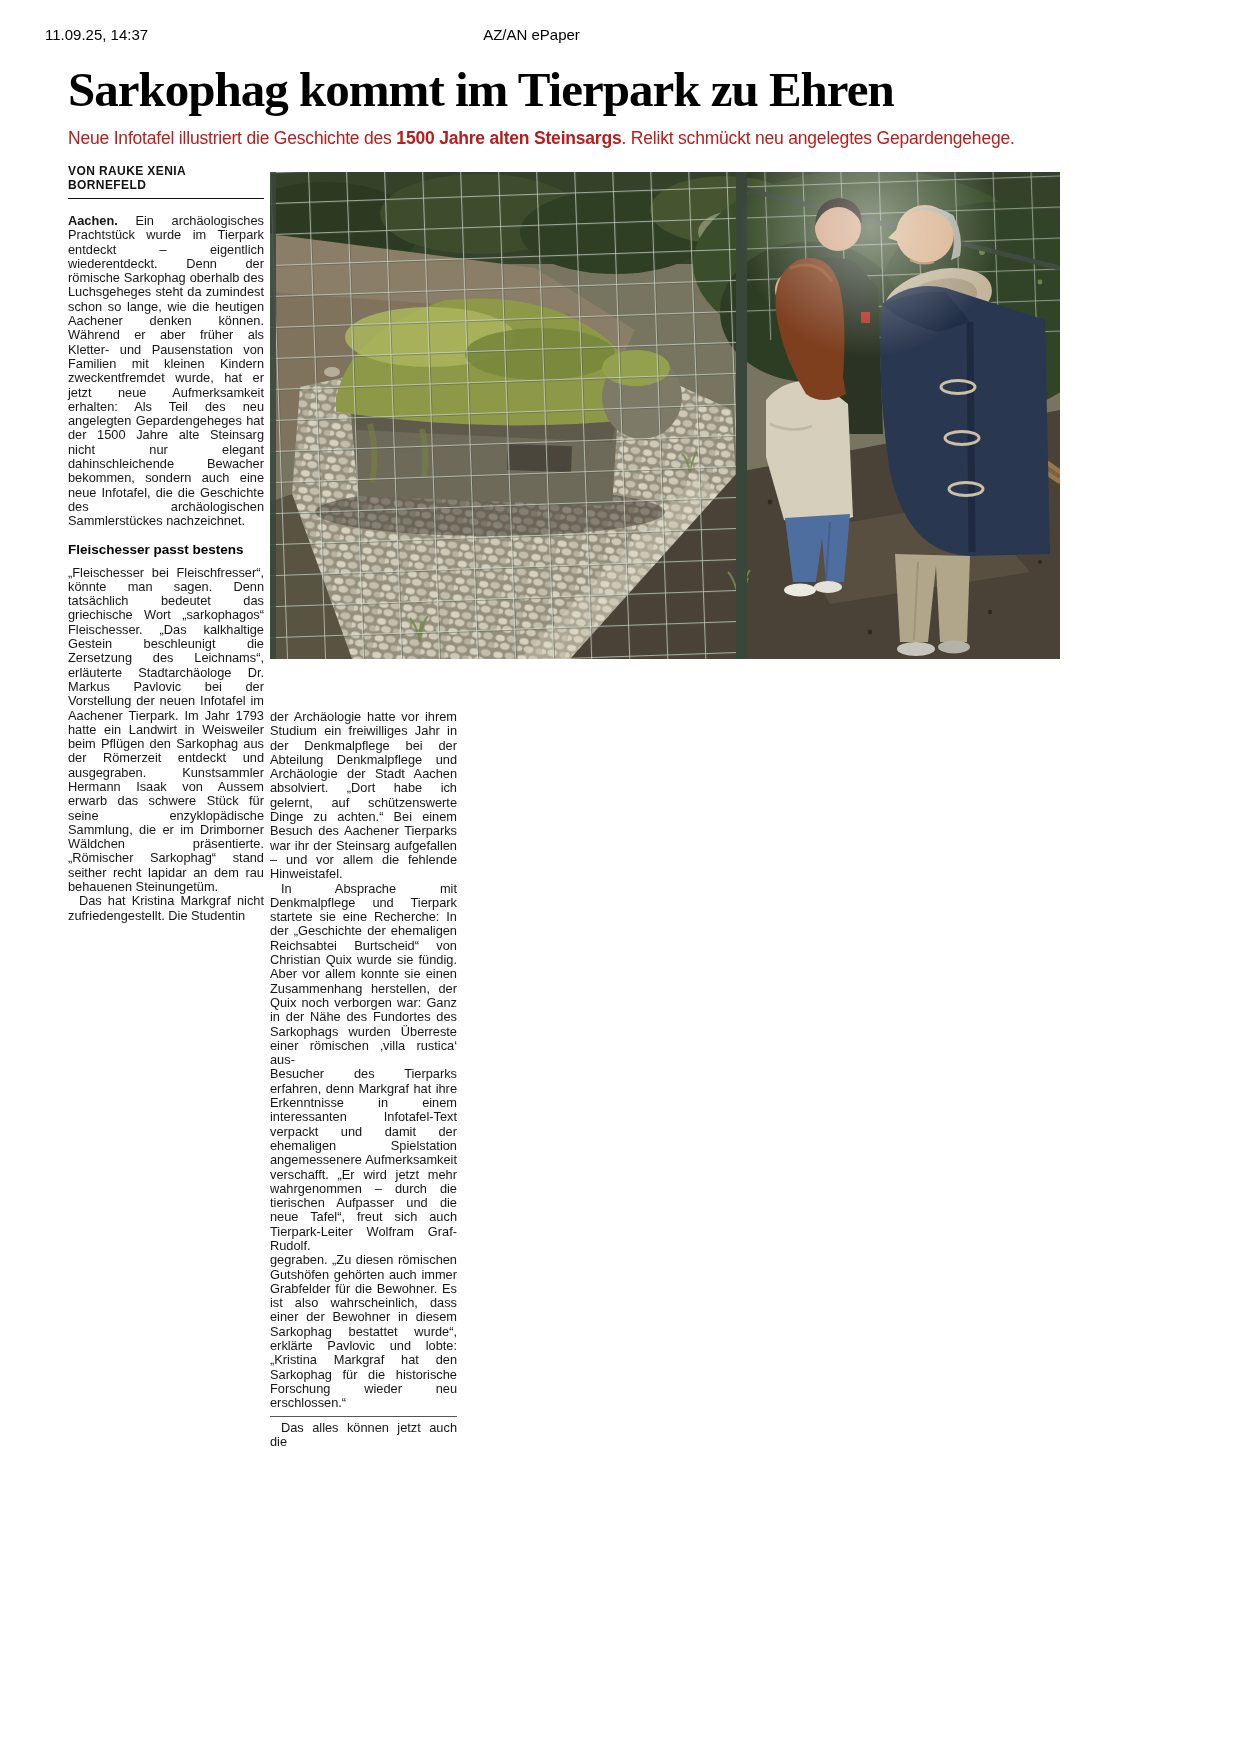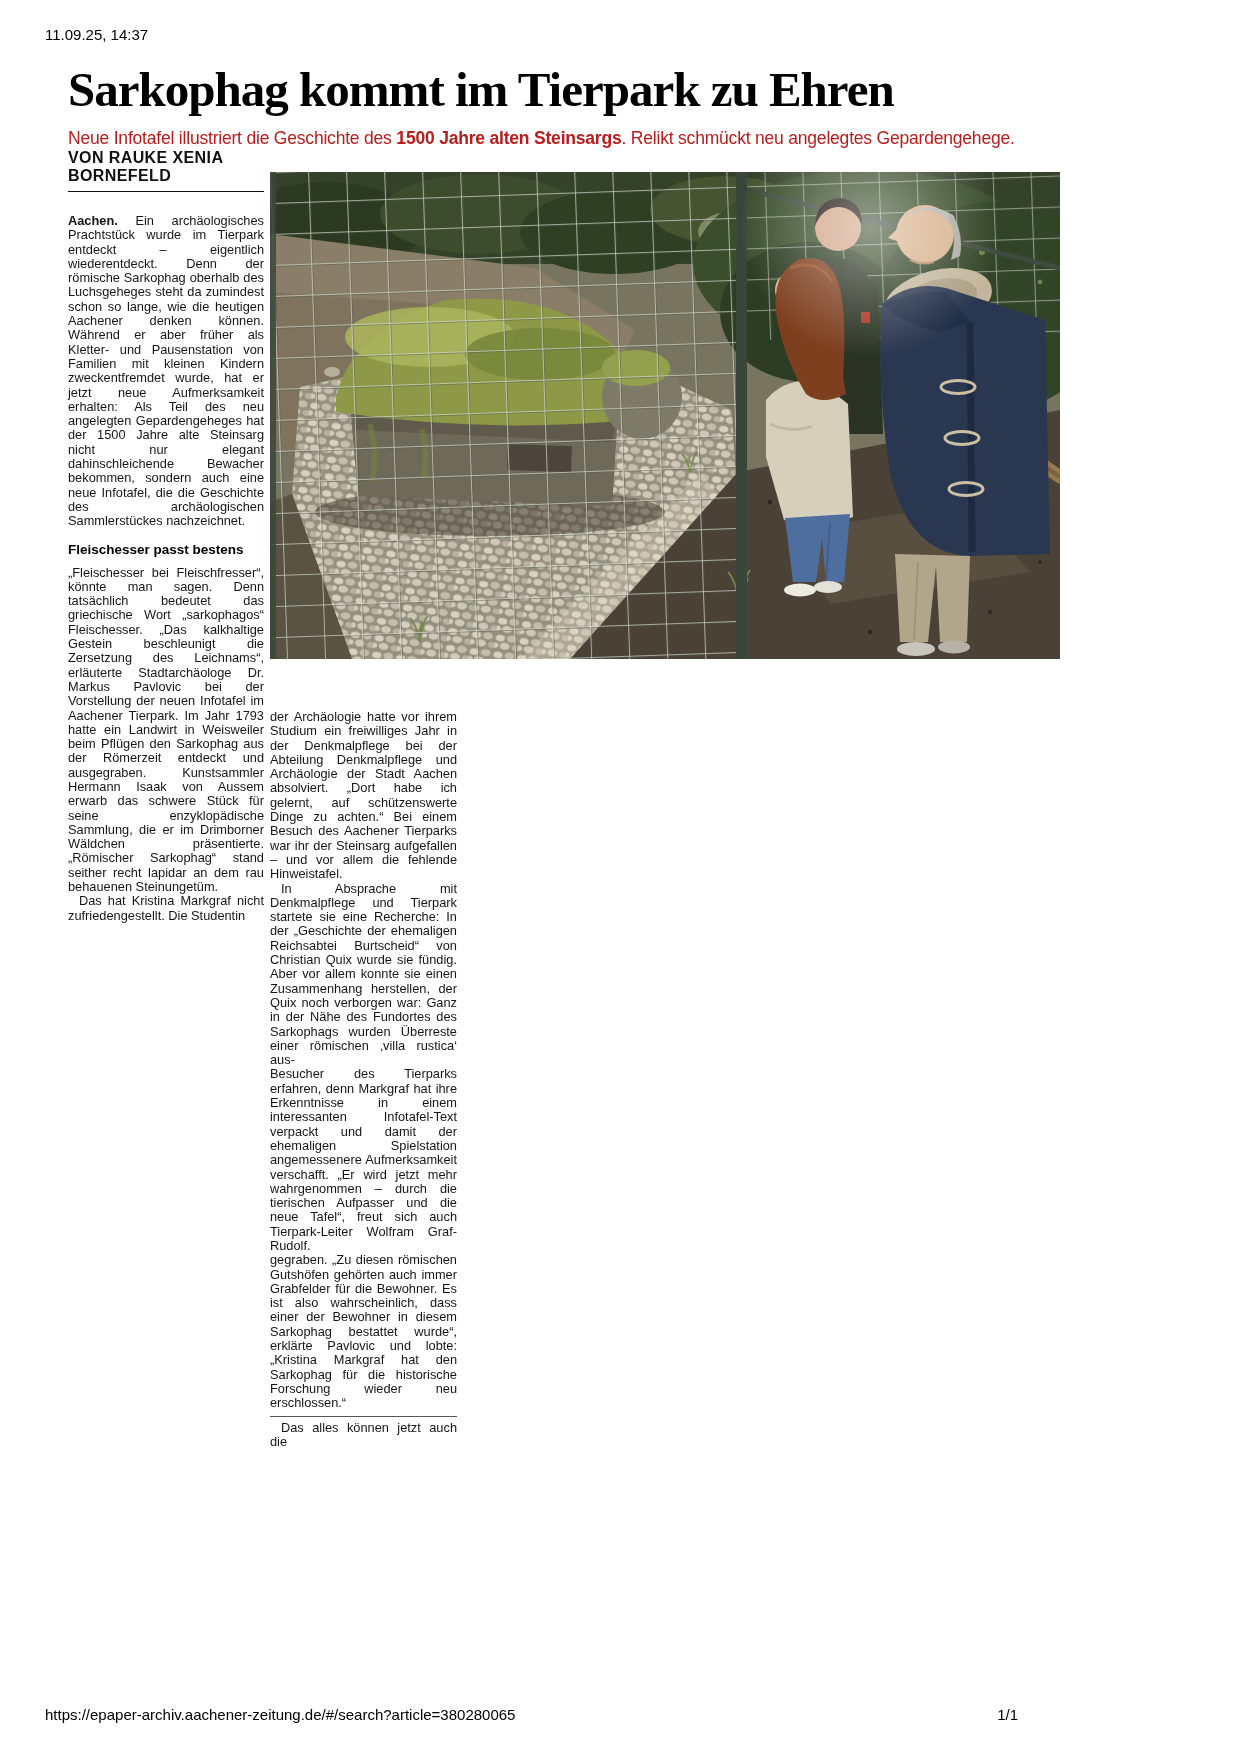--- a/index.html
+++ b/index.html
@@ -9,21 +9,21 @@
   .chrome-top{position:absolute;top:26px;left:45px;right:45px;height:22px;font-size:15px;color:#000;}
   .chrome-ts{position:absolute;left:0;top:0;}
   .chrome-title{position:absolute;left:0;right:0;top:0;text-align:center;}
   .chrome-bottom{position:absolute;left:45px;right:45px;top:1706px;font-size:15px;display:flex;justify-content:space-between;color:#000;}
   
   .article{position:absolute;left:68px;top:0;width:992px;}
   .headline{font-family:"Liberation Serif",serif;font-weight:700;font-size:49px;line-height:1.05;
             letter-spacing:-1px;margin:64px 0 0 0;color:#000;white-space:nowrap;}
   .subhead{font-size:17.5px;letter-spacing:-0.2px;margin:13px 0 0 0;color:#b91c1c;}
   .subhead .b{font-weight:700;}
-  .byline{width:196px;font-size:16px;font-weight:700;letter-spacing:0.4px;
+  .byline{margin-top:15px;width:196px;font-size:12px;font-weight:700;letter-spacing:0.4px;
           padding-bottom:6px;border-bottom:1.5px solid #111;color:#111;}
   .bodytext{font-family:Liberation Sans, sans-serif;font-size:12.8px;line-height:14.3px;
             text-align:justify;margin:0;color:#151515;}
   .indent{text-indent:11px;}
   .lead{font-weight:700;}
   .crosshead{font-size:13.5px;font-weight:700;margin:13px 0 9px 0;color:#000;}
   .col1{position:absolute;left:0;top:214px;width:196px;}
   .figure{position:absolute;left:202px;top:172px;width:790px;margin:0;}
   .photo-svg{display:block;width:790px;height:487px;}
   .figcaption{position:relative;margin-top:6px;font-size:13.5px;line-height:17px;color:#1c1c1c;letter-spacing:-0.1px;}
@@ -32,20 +32,21 @@
   .lower .col{width:187px;}
   .colrule{border:none;border-top:1px solid #555;margin:5px 0 4px 0;height:0;}
 </style>
 </head>
 <body>
 
 <div class="page">
 
   <div class="chrome-top">
     <span class="chrome-ts">11.09.25, 14:37</span>
+    <span class="chrome-title">AZ/AN ePaper</span>
   </div>
 
   <div class="article">
     <h1 class="headline">Sarkophag kommt im Tierpark zu Ehren</h1>
     <p class="subhead"><span>Neue Infotafel illustriert die Geschichte des </span><span class="b">1500 Jahre alten Steinsargs</span><span>. Relikt schmückt neu angelegtes Gepardengehege.</span></p>
     <div class="byline">VON RAUKE XENIA BORNEFELD</div>
 
     <div class="col1">
       <p class="bodytext"><span class="lead">Aachen.</span><span> Ein archäologisches Prachtstück wurde im Tierpark entdeckt – eigentlich wiederentdeckt. Denn der römische Sarkophag oberhalb des Luchsgeheges steht da zumindest schon so lange, wie die heutigen Aachener denken können. Während er aber früher als Kletter- und Pausenstation von Familien mit kleinen Kindern zweckentfremdet wurde, hat er jetzt neue Aufmerksamkeit erhalten: Als Teil des neu angelegten Gepardengeheges hat der 1500 Jahre alte Steinsarg nicht nur elegant dahinschleichende Bewacher bekommen, sondern auch eine neue Infotafel, die die Geschichte des archäologischen Sammlerstückes nachzeichnet.</span></p>
       <h2 class="crosshead">Fleischesser passt bestens</h2>
@@ -206,18 +207,14 @@
         <p class="bodytext">Besucher des Tierparks erfahren, denn Markgraf hat ihre Erkenntnisse in einem interessanten Infotafel-Text verpackt und damit der ehemaligen Spielstation angemessenere Aufmerksamkeit verschafft. „Er wird jetzt mehr wahrgenommen – durch die tierischen Aufpasser und die neue Tafel“, freut sich auch Tierpark-Leiter Wolfram Graf-Rudolf.</p>
       </div>
       <div class="col">
         <p class="bodytext">gegraben. „Zu diesen römischen Gutshöfen gehörten auch immer Grabfelder für die Bewohner. Es ist also wahrscheinlich, dass einer der Bewohner in diesem Sarkophag bestattet wurde“, erklärte Pavlovic und lobte: „Kristina Markgraf hat den Sarkophag für die historische Forschung wieder neu erschlossen.“</p>
         <hr class="colrule">
         <p class="bodytext indent">Das alles können jetzt auch die</p>
       </div>
     </div>
   </div>
 
-  <div class="chrome-bottom">
-    <span>https://epaper-archiv.aachener-zeitung.de/#/search?article=380280065</span>
-    <span>1/1</span>
-  </div>
 
 </div>
 
 </body></html>

